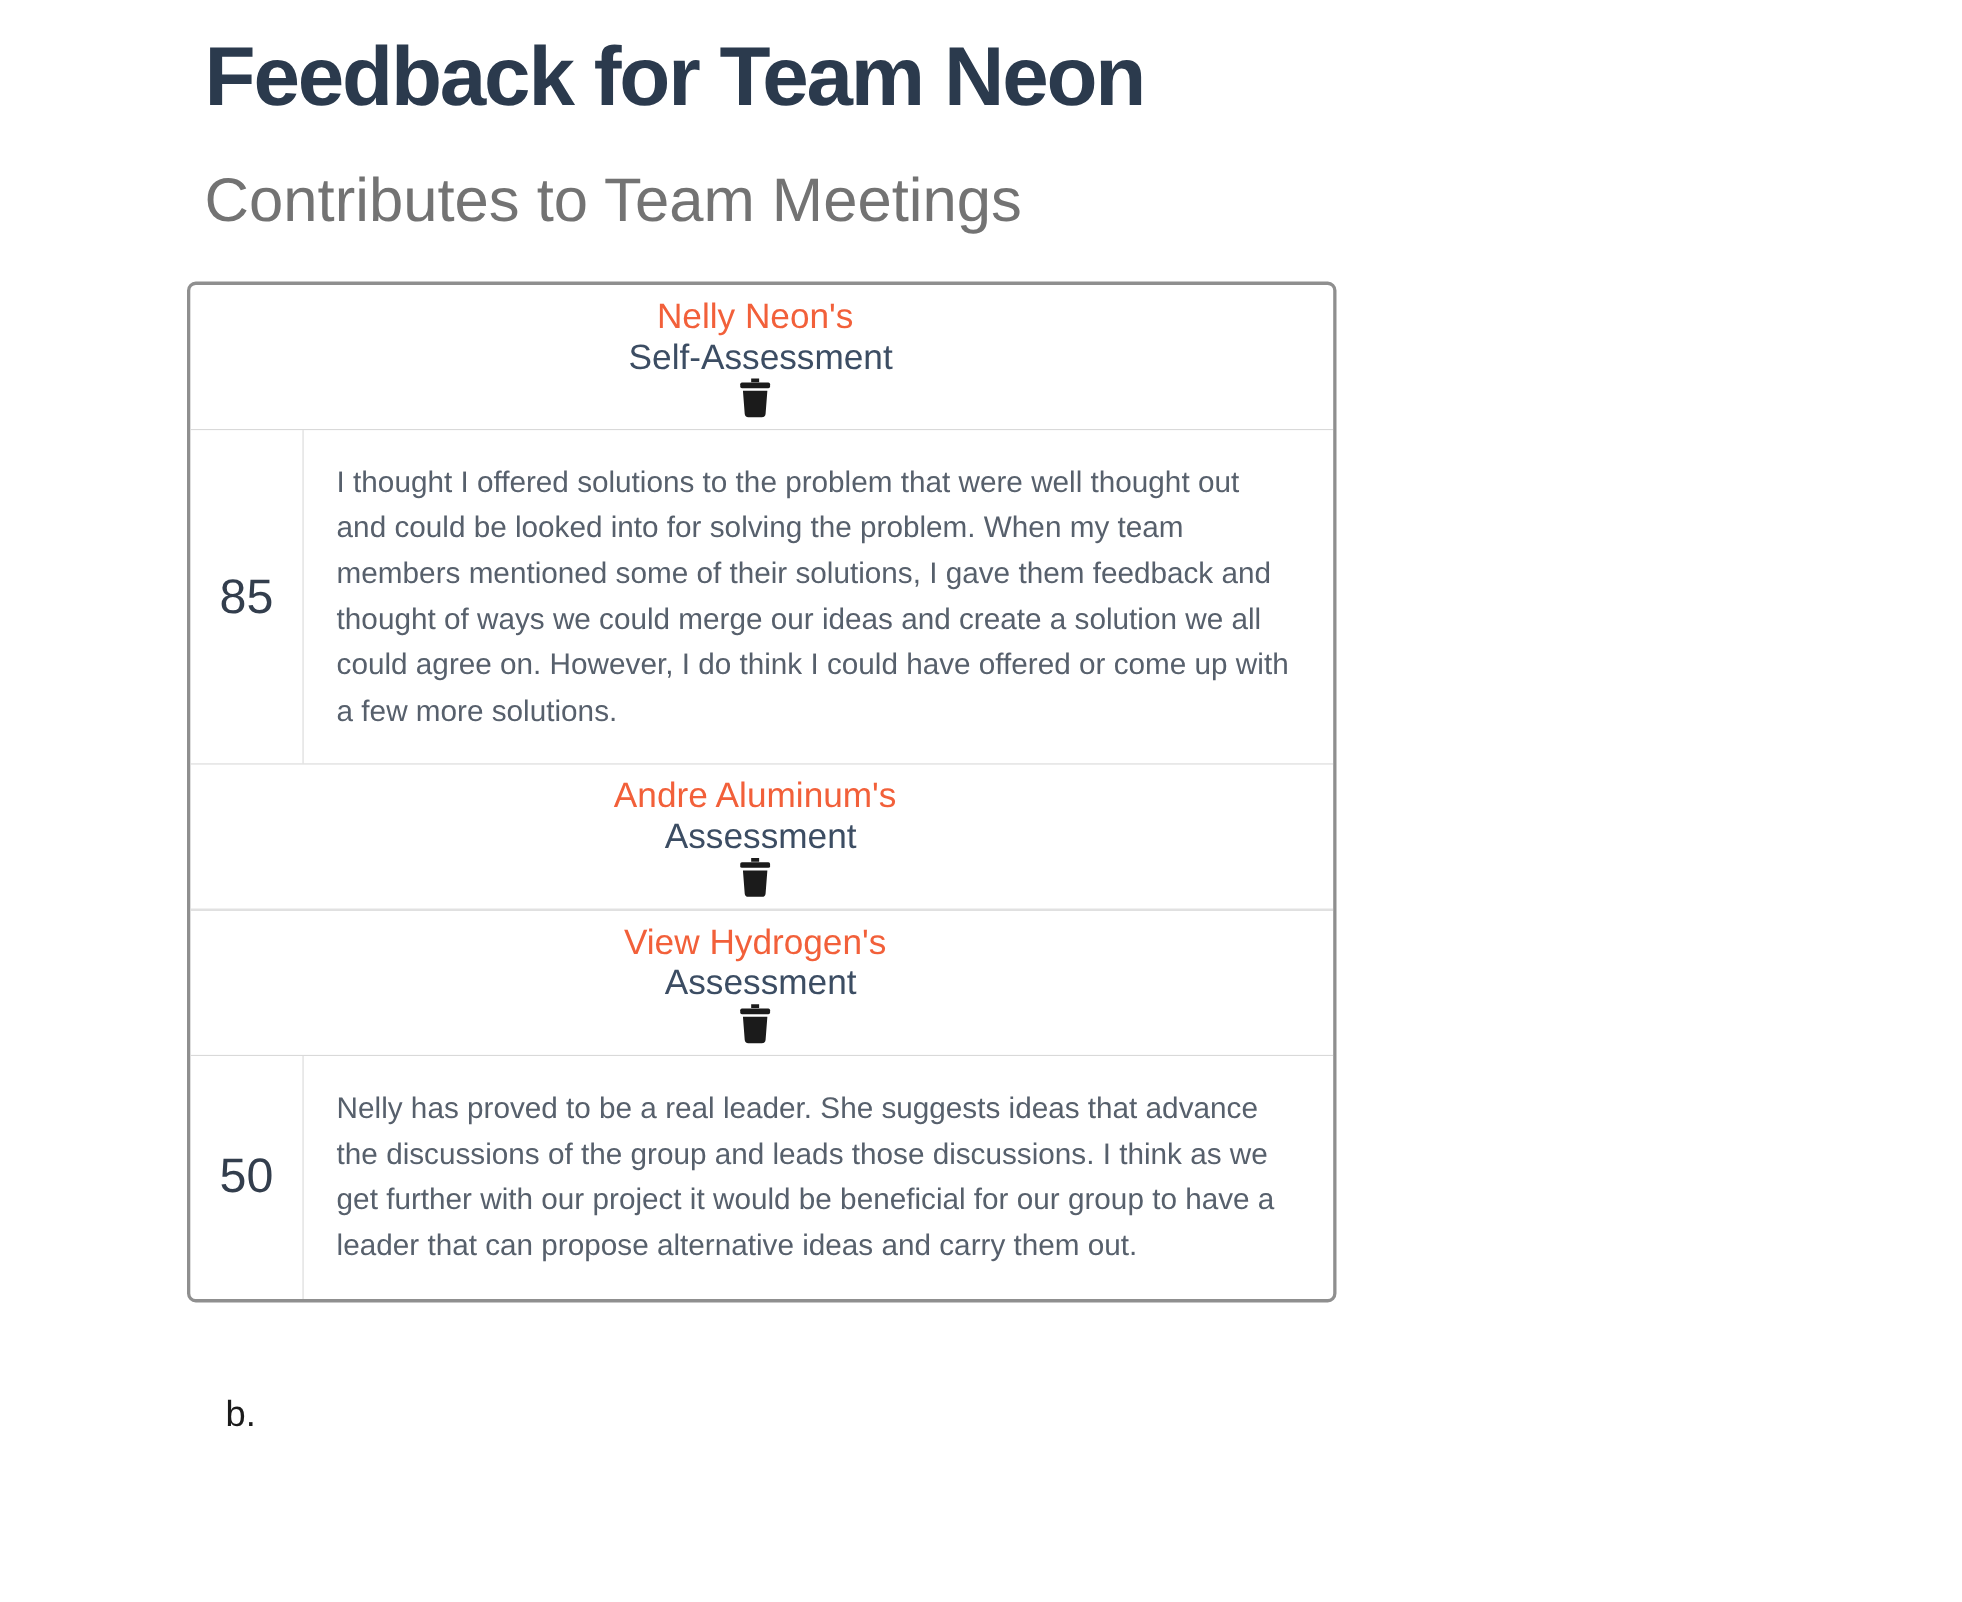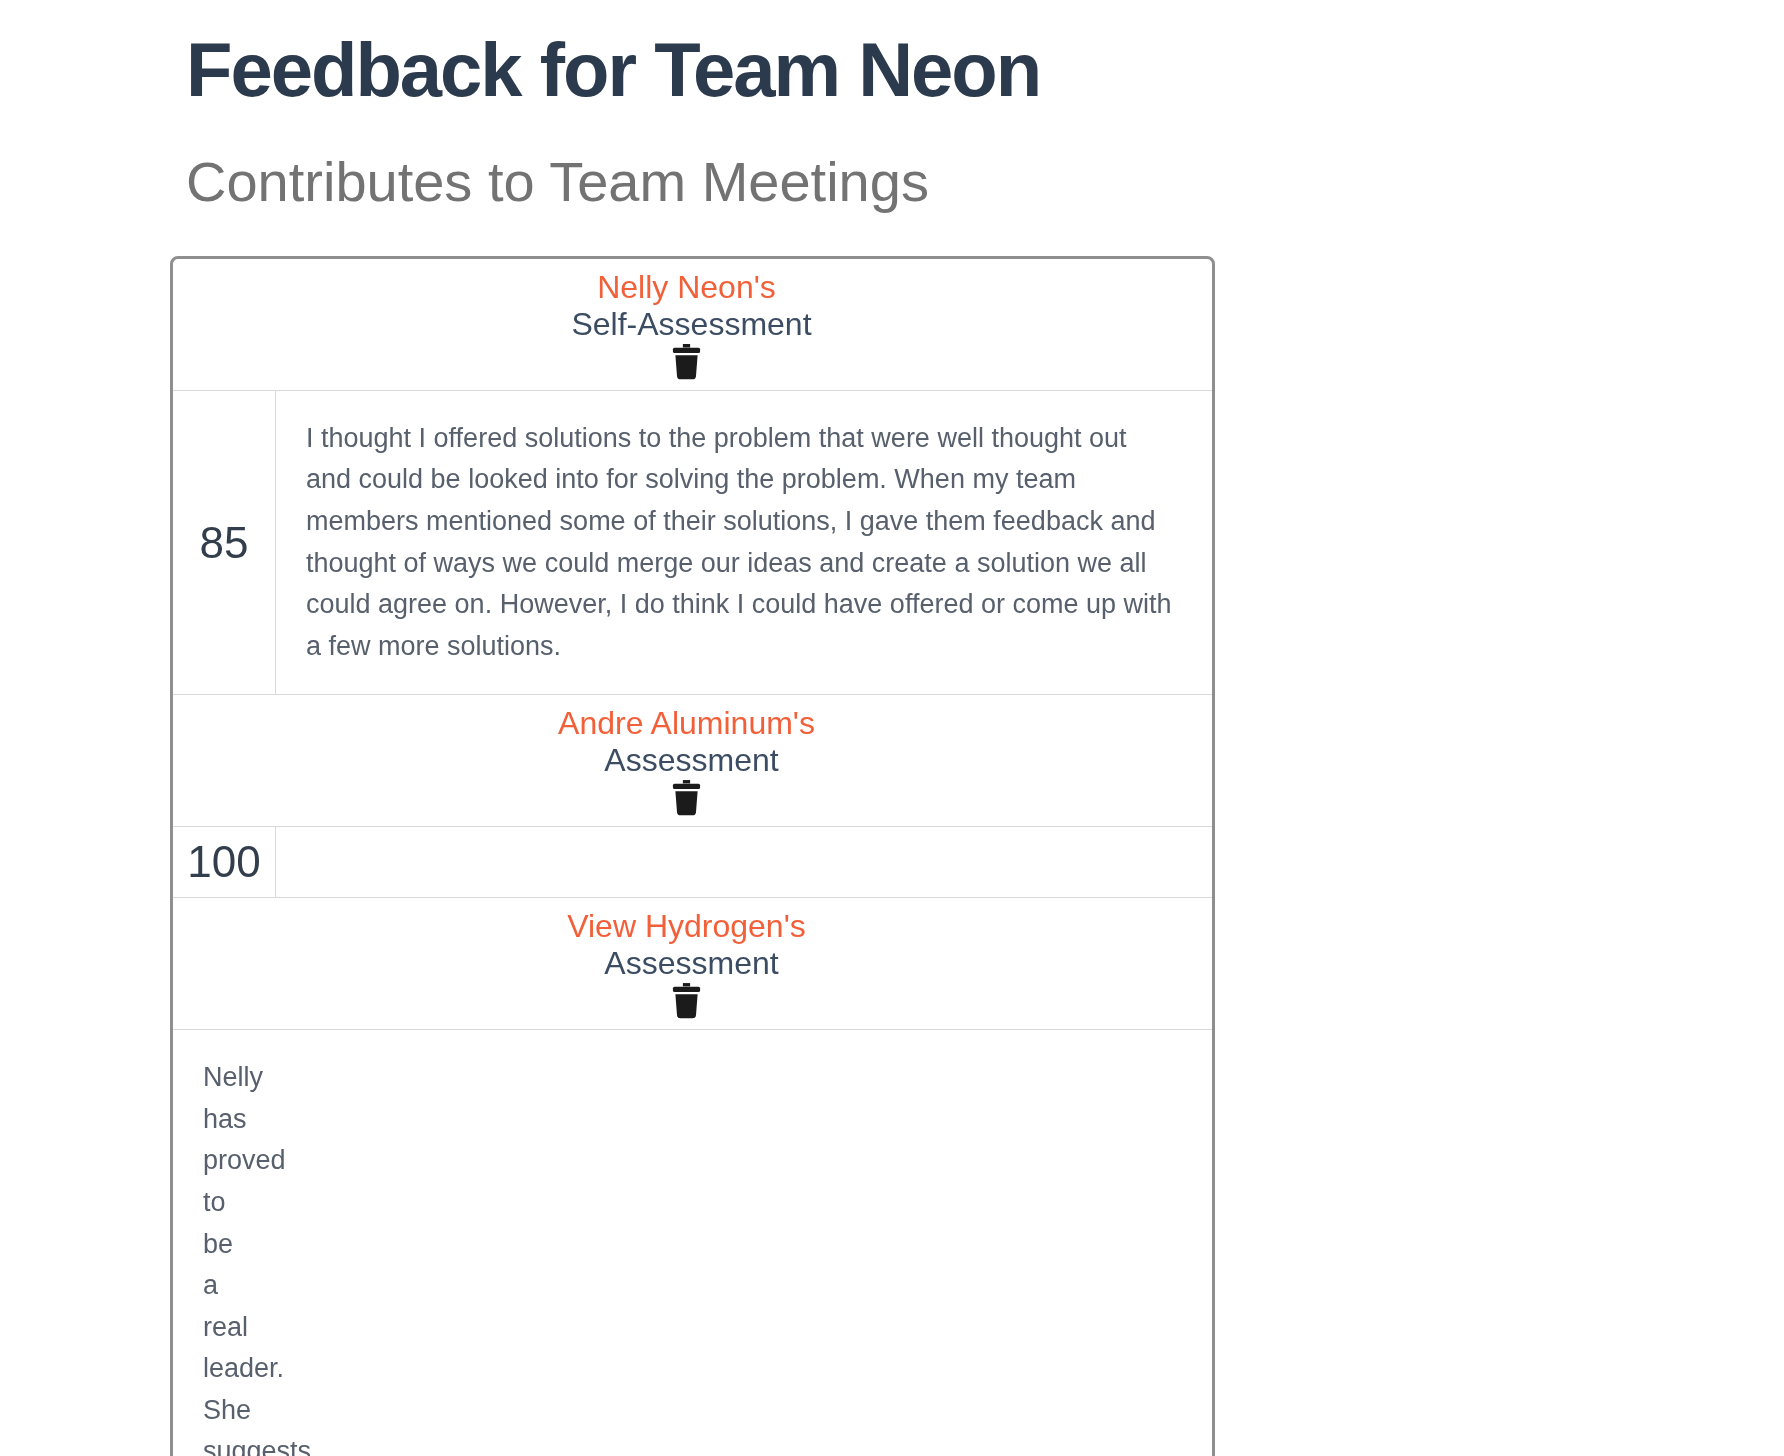--- a/index.html
+++ b/index.html
@@ -122,39 +122,39 @@
         <svg width="31" height="37" viewBox="0 0 24 28">
           <path fill="#1b1b1b" d="M9.2 0.5 h5.6 v2.6 h-5.6 z"></path>
           <rect fill="#1b1b1b" x="1.5" y="3.4" width="21" height="4" rx="1.2"></rect>
           <path fill="#1b1b1b" d="M3.4 9.2 h17.2 l-1.25 16.2 a2.6 2.6 0 0 1 -2.6 2.4 h-9.5 a2.6 2.6 0 0 1 -2.6 -2.4 z"></path>
         </svg>
       </span>
     </button>
   </div>
 
   <div class="score-row">
-    <div class="score-cell">100</div>
   </div>
 
   <div class="section-header">
     <span class="owner-name">View Hydrogen's</span>
     <span class="header-rest">Assessment</span>
     <span class="header-spacer"></span>
     <button class="trash-btn">
       <span>
         <svg width="31" height="37" viewBox="0 0 24 28">
           <path fill="#1b1b1b" d="M9.2 0.5 h5.6 v2.6 h-5.6 z"></path>
           <rect fill="#1b1b1b" x="1.5" y="3.4" width="21" height="4" rx="1.2"></rect>
           <path fill="#1b1b1b" d="M3.4 9.2 h17.2 l-1.25 16.2 a2.6 2.6 0 0 1 -2.6 2.4 h-9.5 a2.6 2.6 0 0 1 -2.6 -2.4 z"></path>
         </svg>
       </span>
     </button>
   </div>
 
   <div class="score-row">
+    <div class="score-cell">50</div>
     <div class="feedback-cell">Nelly has proved to be a real leader. She suggests ideas that advance the discussions of the group and leads those discussions. I think as we get further with our project it would be beneficial for our group to have a leader that can propose alternative ideas and carry them out.</div>
   </div>
 
 </div>
 
 <div class="footnote">
   <span class="footnote-marker">b.</span>
 </div>
 
 </body></html>

